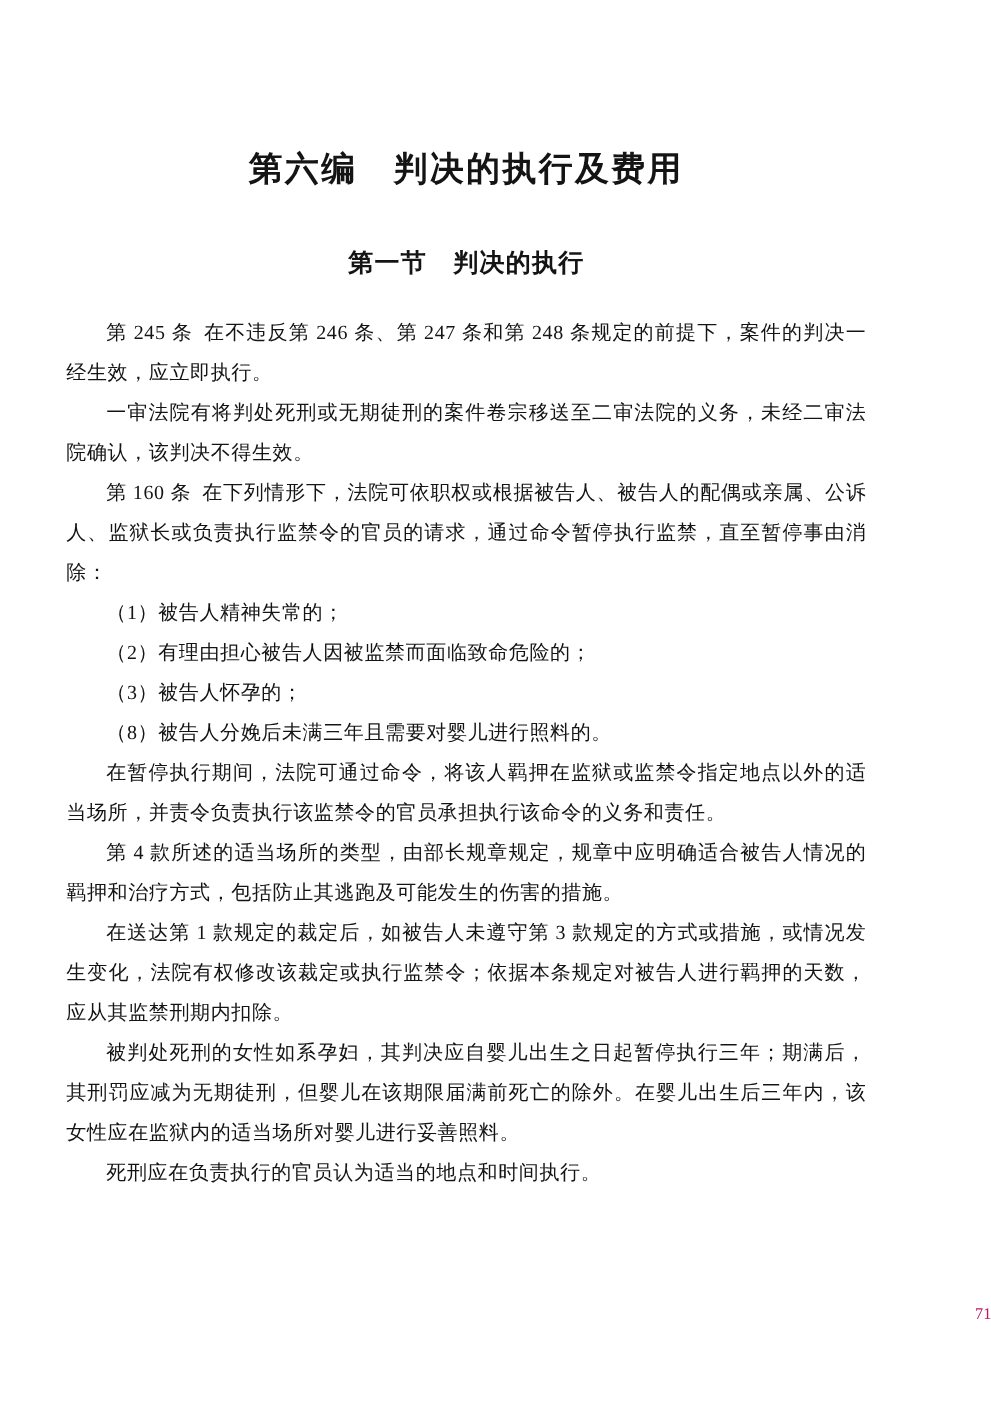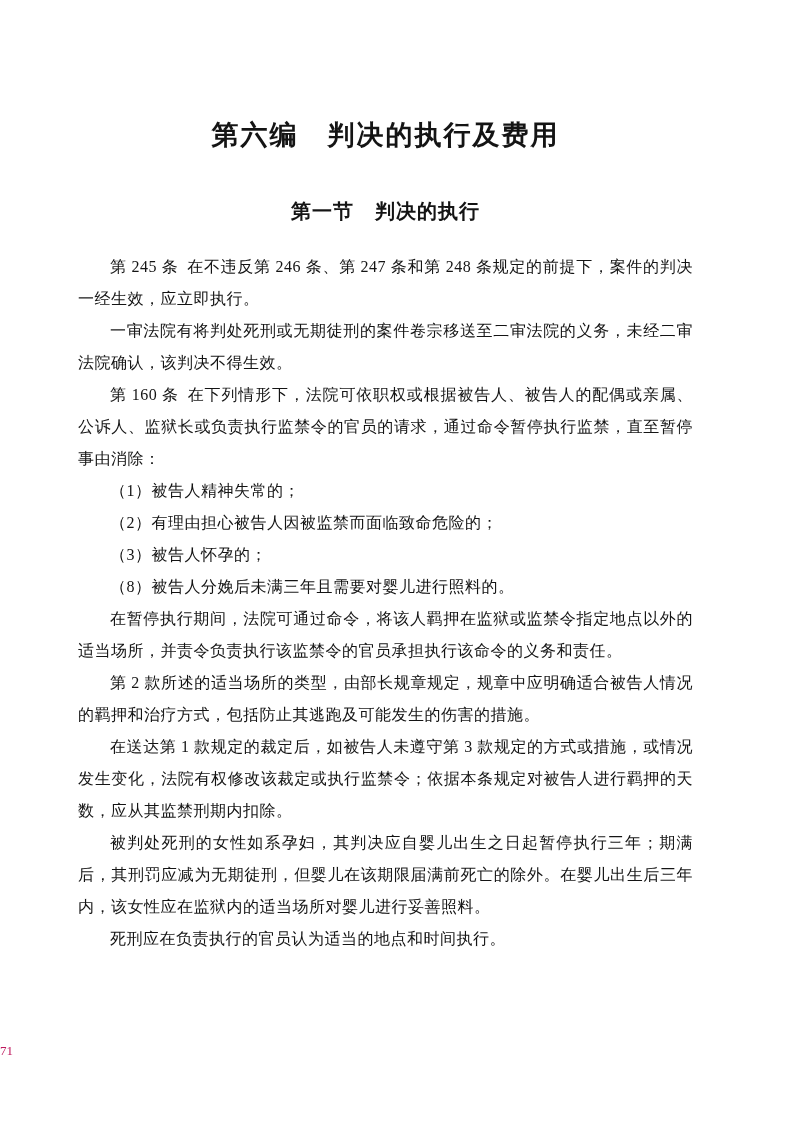--- a/index.html
+++ b/index.html
@@ -7,21 +7,21 @@
     padding: 0;
     background: #ffffff;
   }
   .page {
     position: relative;
     width: 793px;
     height: 1122px;
     margin: 0 auto;
     background: #ffffff;
     box-sizing: border-box;
-    padding: 118px 100px 0 78px;
+    padding: 118px 100px 0 53px;
     font-family: "Liberation Serif", "DejaVu Serif", serif;
     color: #141414;
     overflow: hidden;
   }
   .doc-title {
     margin: 0;
     text-align: center;
     font-size: 27px;
     line-height: 34px;
     font-weight: bold;
@@ -50,21 +50,21 @@
     font-weight: normal;
     margin-right: 0.55em;
     white-space: nowrap;
   }
   .art-num:empty { margin-right: 0; }
   .page-number {
     position: absolute;
     left: 0;
     right: 0;
     bottom: 64px;
-    text-align: left;
+    text-align: right;
     font-size: 13px;
     line-height: 14px;
     color: #be185d;
   }
 </style>
 </head>
 <body>
 
 <div class="page">
 
@@ -83,21 +83,21 @@
     <p><span>（1）被告人精神失常的；</span></p>
 
     <p><span>（2）有理由担心被告人因被监禁而面临致命危险的；</span></p>
 
     <p><span>（3）被告人怀孕的；</span></p>
 
     <p><span>（8）被告人分娩后未满三年且需要对婴儿进行照料的。</span></p>
 
     <p><span>在暂停执行期间，法院可通过命令，将该人羁押在监狱或监禁令指定地点以外的适当场所，并责令负责执行该监禁令的官员承担执行该命令的义务和责任。</span></p>
 
-    <p><span>第 2 款所述的适当场所的类型，由部长规章规定，规章中应明确适合被告人情况的羁押和治疗方式，包括防止其逃跑及可能发生的伤害的措施。</span></p>
+    <p><span>第 4 款所述的适当场所的类型，由部长规章规定，规章中应明确适合被告人情况的羁押和治疗方式，包括防止其逃跑及可能发生的伤害的措施。</span></p>
 
     <p><span>在送达第 1 款规定的裁定后，如被告人未遵守第 3 款规定的方式或措施，或情况发生变化，法院有权修改该裁定或执行监禁令；依据本条规定对被告人进行羁押的天数，应从其监禁刑期内扣除。</span></p>
 
 
     <p><span>被判处死刑的女性如系孕妇，其判决应自婴儿出生之日起暂停执行三年；期满后，其刑罚应减为无期徒刑，但婴儿在该期限届满前死亡的除外。在婴儿出生后三年内，该女性应在监狱内的适当场所对婴儿进行妥善照料。</span></p>
 
     <p><span>死刑应在负责执行的官员认为适当的地点和时间执行。</span></p>
 
 
   </div>

